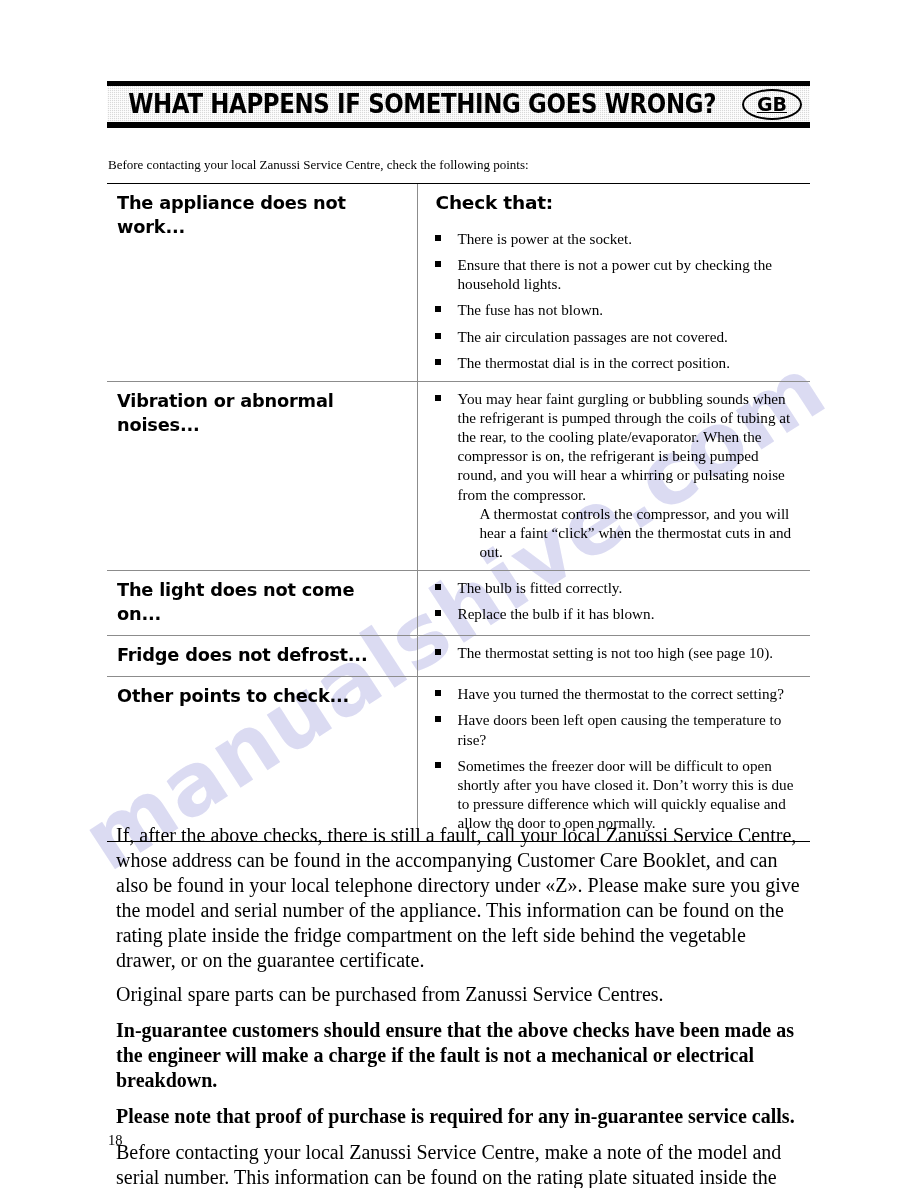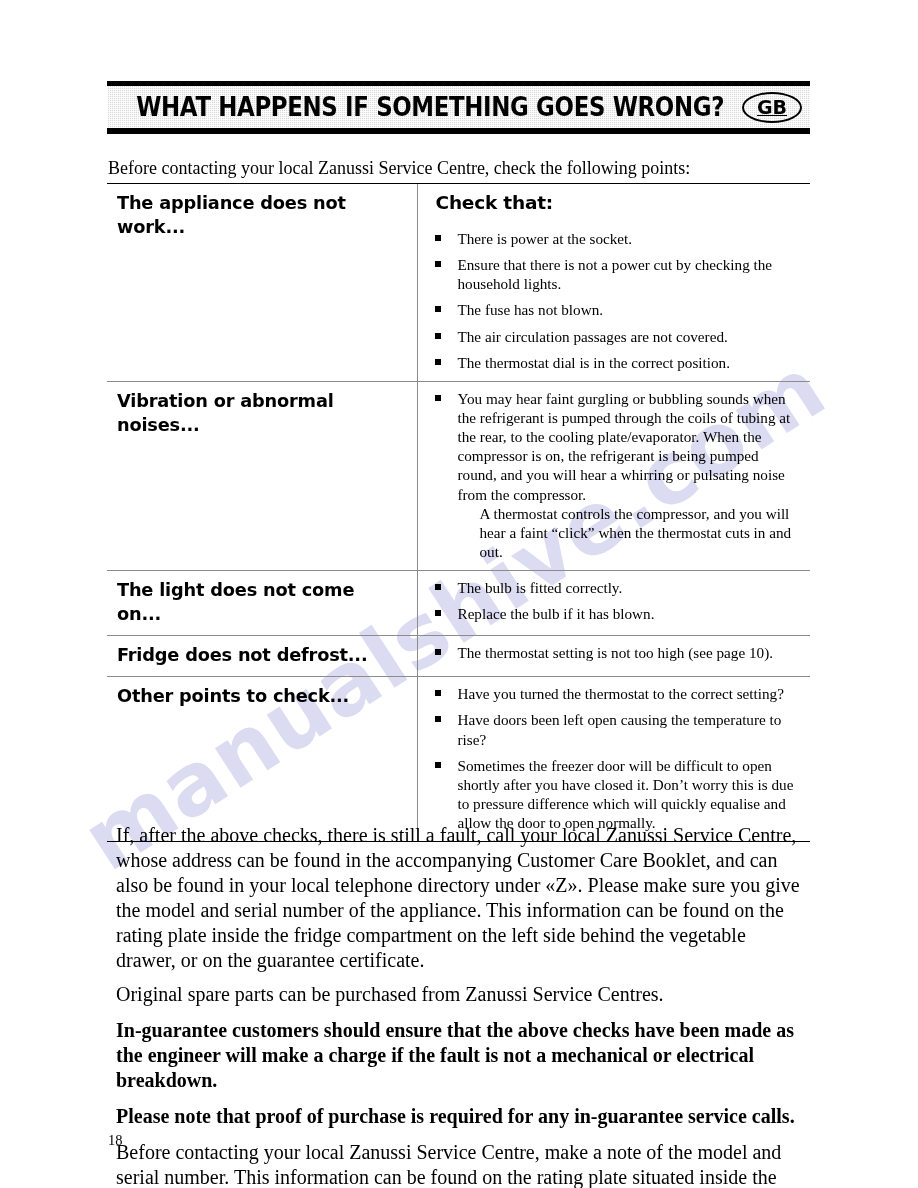--- a/index.html
+++ b/index.html
@@ -57,30 +57,31 @@
     top: 81px;
     width: 703px;
   }
   .banner-rule {
     height: 5px;
     background: #000;
     width: 100%;
   }
   .banner-rule.bottom { height: 6px; }
   .banner-body {
-    height: 42px;
+    height: 36px;
     background-color: #d9d9d9;
     background-image:
       repeating-linear-gradient(0deg, rgba(255,255,255,0.85) 0 1px, rgba(0,0,0,0) 1px 2px),
       repeating-linear-gradient(90deg, rgba(255,255,255,0.85) 0 1px, rgba(0,0,0,0) 1px 2px);
     display: flex;
     align-items: center;
     justify-content: flex-end;
     padding-right: 8px;
     box-sizing: border-box;
+    gap: 8px;
   }
   #banner-title {
     font-family: "DejaVu Sans", sans-serif;
     font-weight: 700;
     font-size: 26px;
     line-height: 1;
     letter-spacing: -0.4px;
     transform: scaleX(0.88);
     transform-origin: right center;
     white-space: nowrap;
@@ -107,21 +108,21 @@
     letter-spacing: 0px;
     color: #000;
   }
 
   
   #intro-line {
     position: absolute;
     left: 108px;
     top: 157px;
     width: 702px;
-    font-size: 18px;
+    font-size: 13px;
     line-height: 1.25;
   }
 
   
   #fault-table {
     position: absolute;
     left: 107px;
     top: 183px;
     width: 703px;
     border-collapse: collapse;

